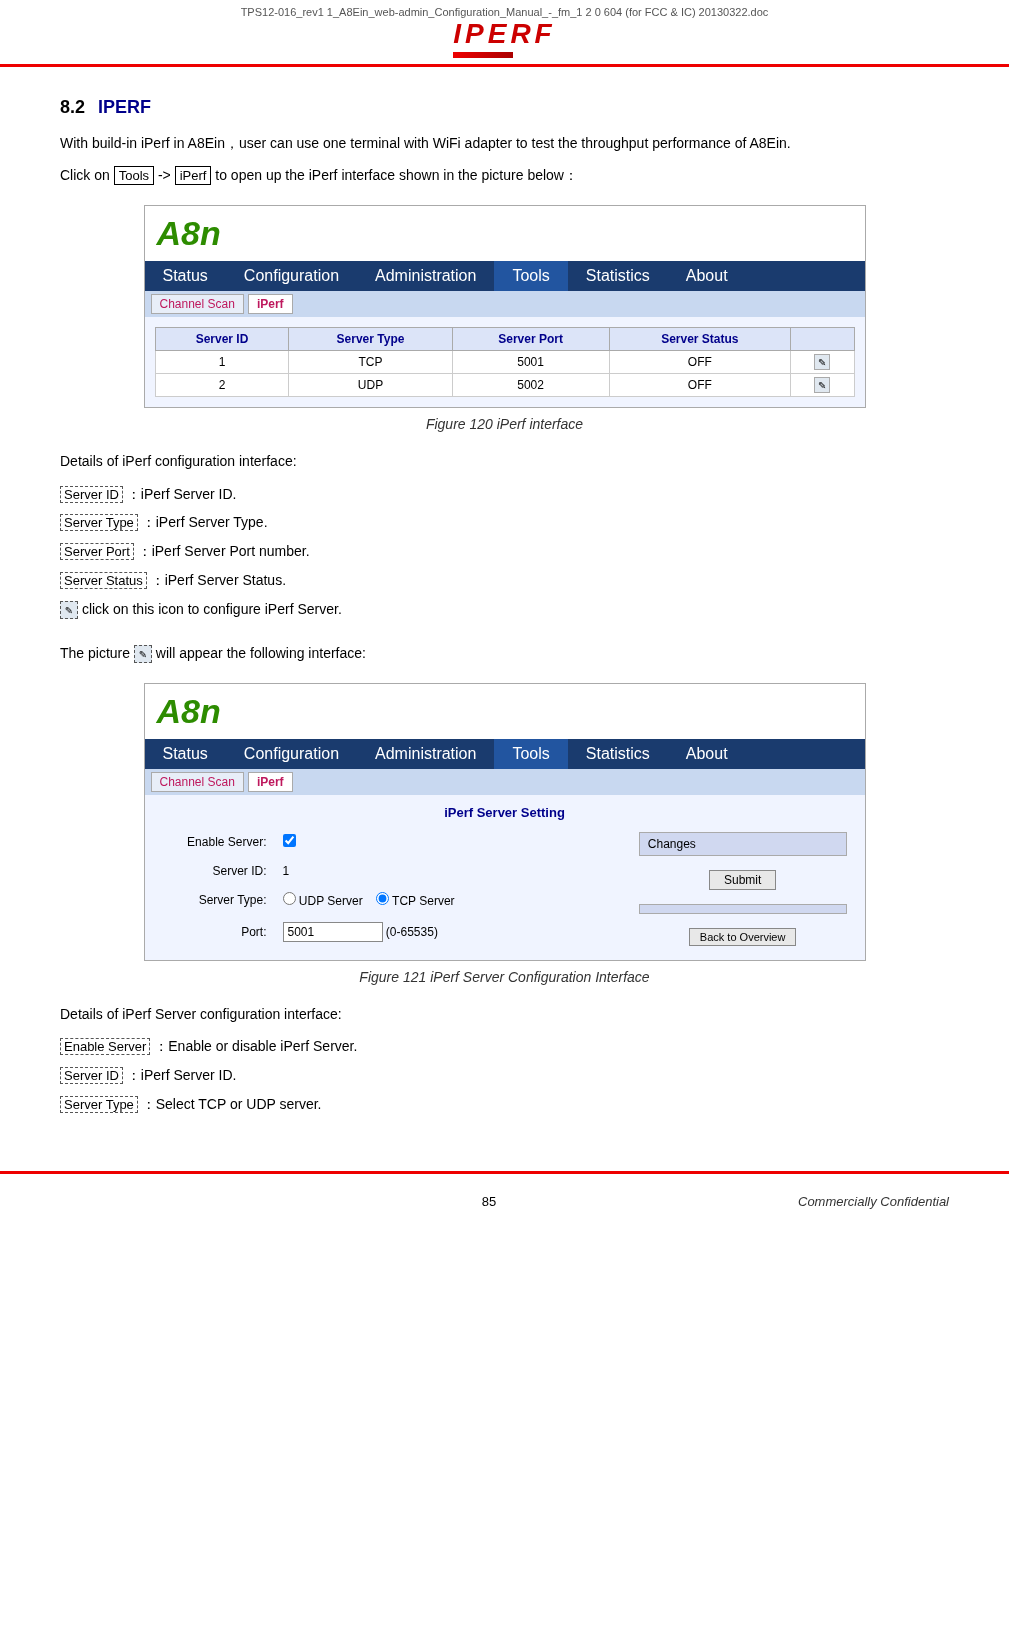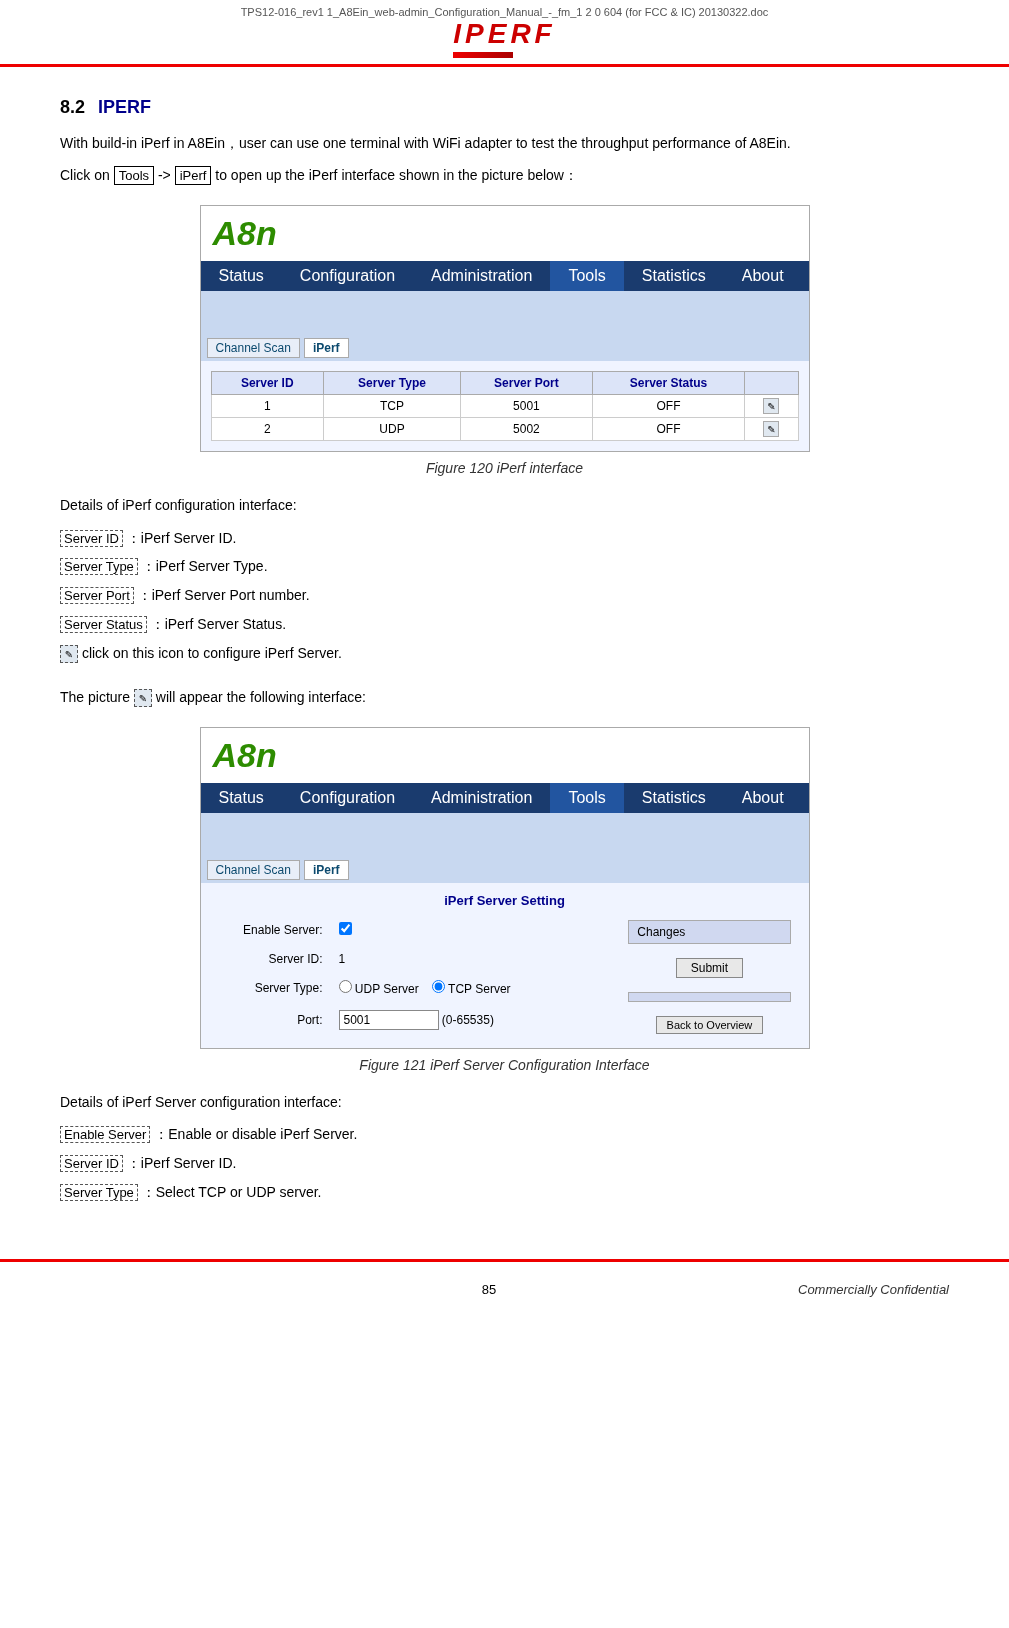--- a/index.html
+++ b/index.html
@@ -80,21 +80,21 @@
     
     .figure-container {
       margin: 18px 0;
       text-align: center;
     }
 
     
     .web-ui {
       border: 1px solid #aaa;
       display: inline-block;
-      width: 610px;
+      width: 722px;
       text-align: left;
       margin: 0 auto;
     }
 
     
     .a8n-logo {
       background: #fff;
       padding: 8px 12px;
       font-size: 32px;
       font-weight: bold;
@@ -126,22 +126,21 @@
       padding: 3px 6px;
       display: flex;
       gap: 4px;
     }
     .sub-nav-item {
       padding: 2px 8px;
       font-size: 12px;
       background: #e8eef8;
       border: 1px solid #aaa;
       cursor: pointer;
-      color: #0c4a6e;
-      margin-top: 44px;
+      color: #be185d;
     }
     .sub-nav-item.active {
       background: #fff;
       font-weight: bold;
     }
 
     
     .table-area {
       padding: 10px;
       background: #f0f4ff;

